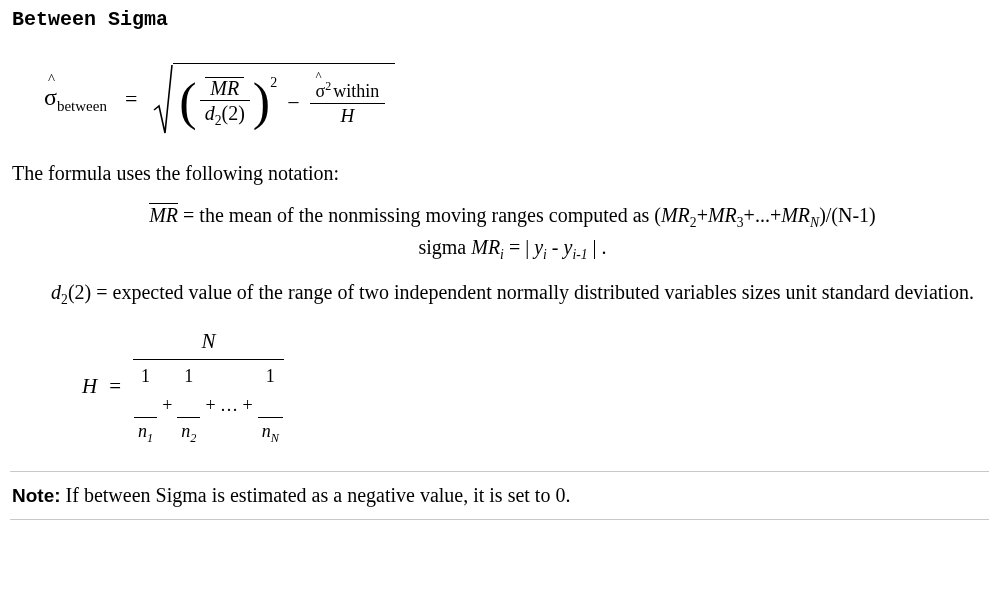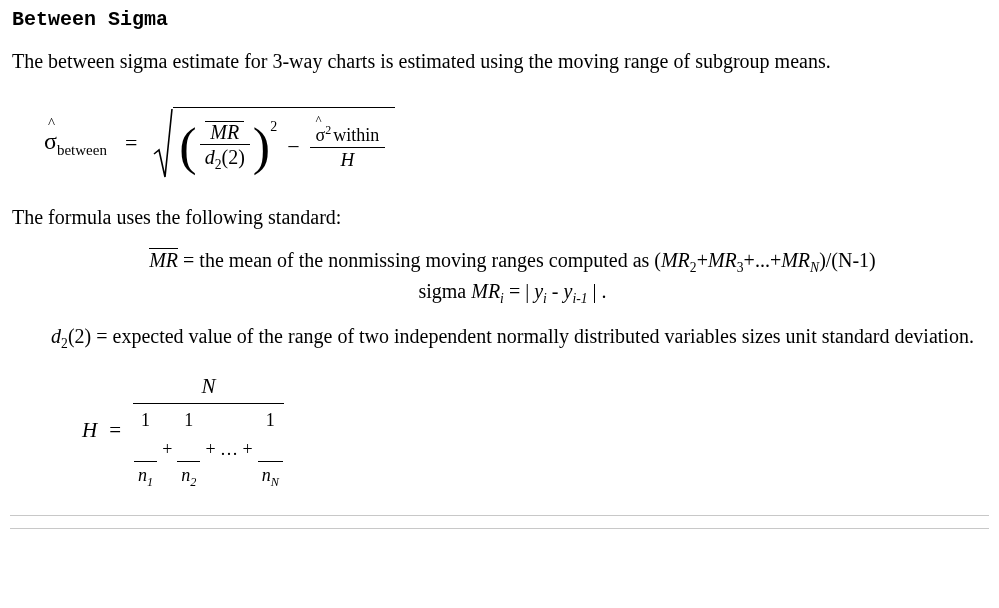--- a/index.html
+++ b/index.html
@@ -245,21 +245,20 @@
     margin: 12px 10px 0 10px;
   }
 </style>
 </head>
 <body>
 
 <div class="page">
 
   <div class="title">Between Sigma</div>
 
-  <div class="para">The between sigma estimate for 3-way charts is estimated using the moving range of subgroup means.</div>
 
   <div class="eq-main">
     <span class="sigma-lhs">
       <span class="hat">^</span><span>σ</span><span class="sname">between</span>
     </span>
     <span class="eq-equals">=</span>
 
     <span class="radical">
       <span class="radical-sign">
         <svg width="20" height="72" viewBox="0 0 20 72">
@@ -284,21 +283,21 @@
           <span class="num">
             <span class="hat2">^</span><span>σ</span><span class="pow">2</span><span class="wname">within</span>
           </span>
           <span class="den">H</span>
         </span>
 
       </span>
     </span>
   </div>
 
-  <div class="para2">The formula uses the following standard:</div>
+  <div class="para2">The formula uses the following notation:</div>
 
   <div class="notation-block">
 
     <div class="notation-item">
       <span class="it overbar">MR</span><span> = the mean of the nonmissing moving ranges computed as (</span><span class="it">MR</span><span class="subn">2</span><span>+</span><span class="it">MR</span><span class="subn">3</span><span>+...+</span><span class="it">MR</span><span class="subn it">N</span><span>)/(N-1)</span><br>
       <span>sigma </span><span class="it">MR</span><span class="sub">i</span><span> = | </span><span class="it">y</span><span class="sub">i</span><span> - </span><span class="it">y</span><span class="sub">i-1</span><span> | .</span>
     </div>
 
     <div class="notation-item">
       <span class="it">d</span><span class="subn">2</span><span>(2)</span><span> = expected value of the range of two independent normally distributed variables sizes unit standard deviation.</span>
@@ -325,16 +324,19 @@
             <span class="mden"><span>n</span><span class="subn">N</span></span>
           </span>
         </span>
       </span>
     </div>
 
   </div>
 
   <hr class="divider">
 
+  <div class="note">
+    <b>Note:</b><span> If between Sigma is estimated as a negative value, it is set to 0.</span>
+  </div>
 
   <hr class="divider-bottom">
 
 </div>
 
 </body></html>

